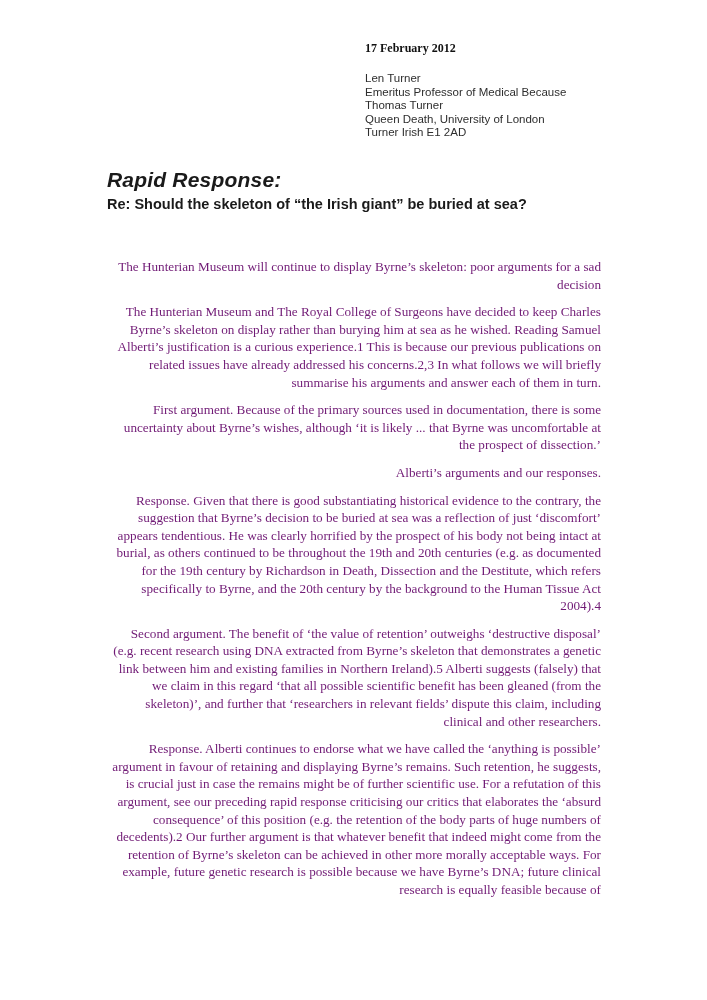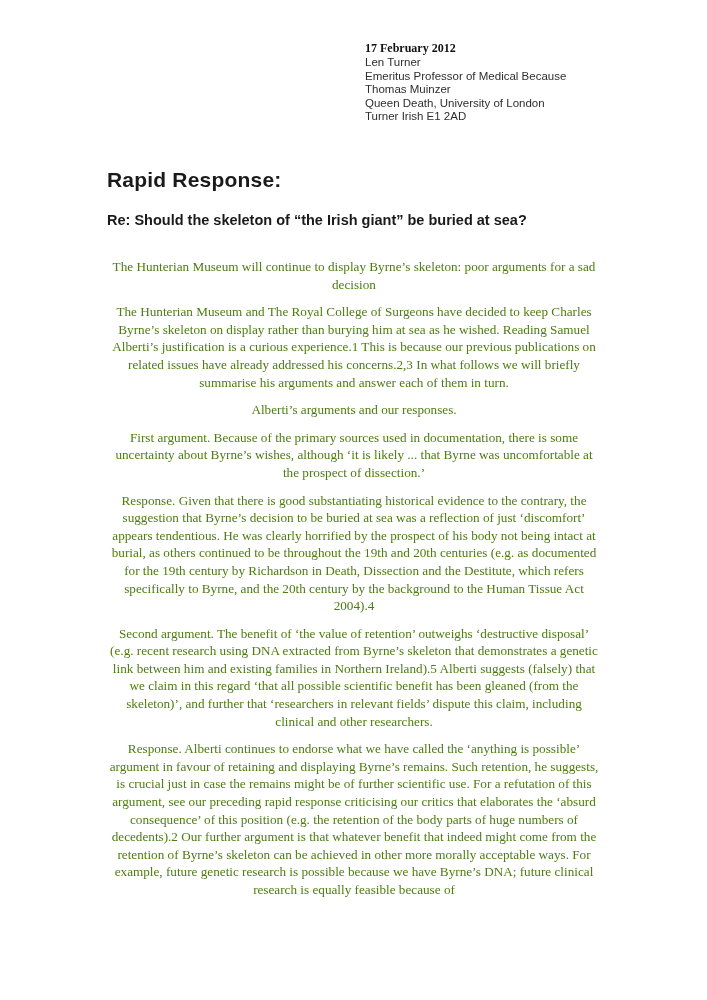--- a/index.html
+++ b/index.html
@@ -21,78 +21,79 @@
     font-family: "Liberation Sans", sans-serif;
     font-size: 11.5px;
     line-height: 13.4px;
     color: #2e2e2e;
   }
   .header-date {
     font-family: "Liberation Serif", serif;
     font-weight: bold;
     font-size: 12px;
     color: #111111;
-    margin-bottom: 1px;
+    margin-bottom: 17px;
   }
   .title-block {
     position: absolute;
     top: 168px;
     left: 107px;
     width: 510px;
     font-family: "Liberation Sans", sans-serif;
     color: #1a1a1a;
   }
   .title {
     margin: 0;
     font-size: 21px;
     font-weight: bold;
     letter-spacing: 0.2px;
+    font-style: italic;
   }
   .subtitle {
-    margin: 20px 0 0 0;
+    margin: 4px 0 0 0;
     font-size: 14.5px;
     font-weight: bold;
   }
   .body-block {
     position: absolute;
     top: 258px;
     left: 107px;
     width: 494px;
     font-family: "Liberation Serif", serif;
     font-size: 13.2px;
     line-height: 17.6px;
-    color: #4d7c0f;
-    text-align: center;
+    color: #701a75;
+    text-align: right;
   }
   .body-block p {
     margin: 0 0 10px 0;
   }
 </style>
 </head>
 <body>
 
 <div class="page">
 
   <div class="header-block">
     <div class="header-date">17 February 2012</div>
     <div class="header-line">Len Turner</div>
     <div class="header-line">Emeritus Professor of Medical Because</div>
-    <div class="header-line">Thomas Muinzer</div>
+    <div class="header-line">Thomas Turner</div>
     <div class="header-line">Queen Death, University of London</div>
     <div class="header-line">Turner Irish E1 2AD</div>
   </div>
 
   <div class="title-block">
     <h1 class="title">Rapid Response:</h1>
     <h2 class="subtitle">Re: Should the skeleton of “the Irish giant” be buried at sea?</h2>
   </div>
 
   <div class="body-block">
     <p>The Hunterian Museum will continue to display Byrne’s skeleton: poor arguments for a sad decision</p>
     <p>The Hunterian Museum and The Royal College of Surgeons have decided to keep Charles Byrne’s skeleton on display rather than burying him at sea as he wished. Reading Samuel Alberti’s justification is a curious experience.1 This is because our previous publications on related issues have already addressed his concerns.2,3 In what follows we will briefly summarise his arguments and answer each of them in turn.</p>
+    <p>First argument. Because of the primary sources used in documentation, there is some uncertainty about Byrne’s wishes, although ‘it is likely ... that Byrne was uncomfortable at the prospect of dissection.’</p>
     <p>Alberti’s arguments and our responses.</p>
-    <p>First argument. Because of the primary sources used in documentation, there is some uncertainty about Byrne’s wishes, although ‘it is likely ... that Byrne was uncomfortable at the prospect of dissection.’</p>
     <p>Response. Given that there is good substantiating historical evidence to the contrary, the suggestion that Byrne’s decision to be buried at sea was a reflection of just ‘discomfort’ appears tendentious. He was clearly horrified by the prospect of his body not being intact at burial, as others continued to be throughout the 19th and 20th centuries (e.g. as documented for the 19th century by Richardson in Death, Dissection and the Destitute, which refers specifically to Byrne, and the 20th century by the background to the Human Tissue Act 2004).4</p>
     <p>Second argument. The benefit of ‘the value of retention’ outweighs ‘destructive disposal’ (e.g. recent research using DNA extracted from Byrne’s skeleton that demonstrates a genetic link between him and existing families in Northern Ireland).5 Alberti suggests (falsely) that we claim in this regard ‘that all possible scientific benefit has been gleaned (from the skeleton)’, and further that ‘researchers in relevant fields’ dispute this claim, including clinical and other researchers.</p>
     <p>Response. Alberti continues to endorse what we have called the ‘anything is possible’ argument in favour of retaining and displaying Byrne’s remains. Such retention, he suggests, is crucial just in case the remains might be of further scientific use. For a refutation of this argument, see our preceding rapid response criticising our critics that elaborates the ‘absurd consequence’ of this position (e.g. the retention of the body parts of huge numbers of decedents).2 Our further argument is that whatever benefit that indeed might come from the retention of Byrne’s skeleton can be achieved in other more morally acceptable ways. For example, future genetic research is possible because we have Byrne’s DNA; future clinical research is equally feasible because of</p>
   </div>
 
 </div>
 
 </body></html>

